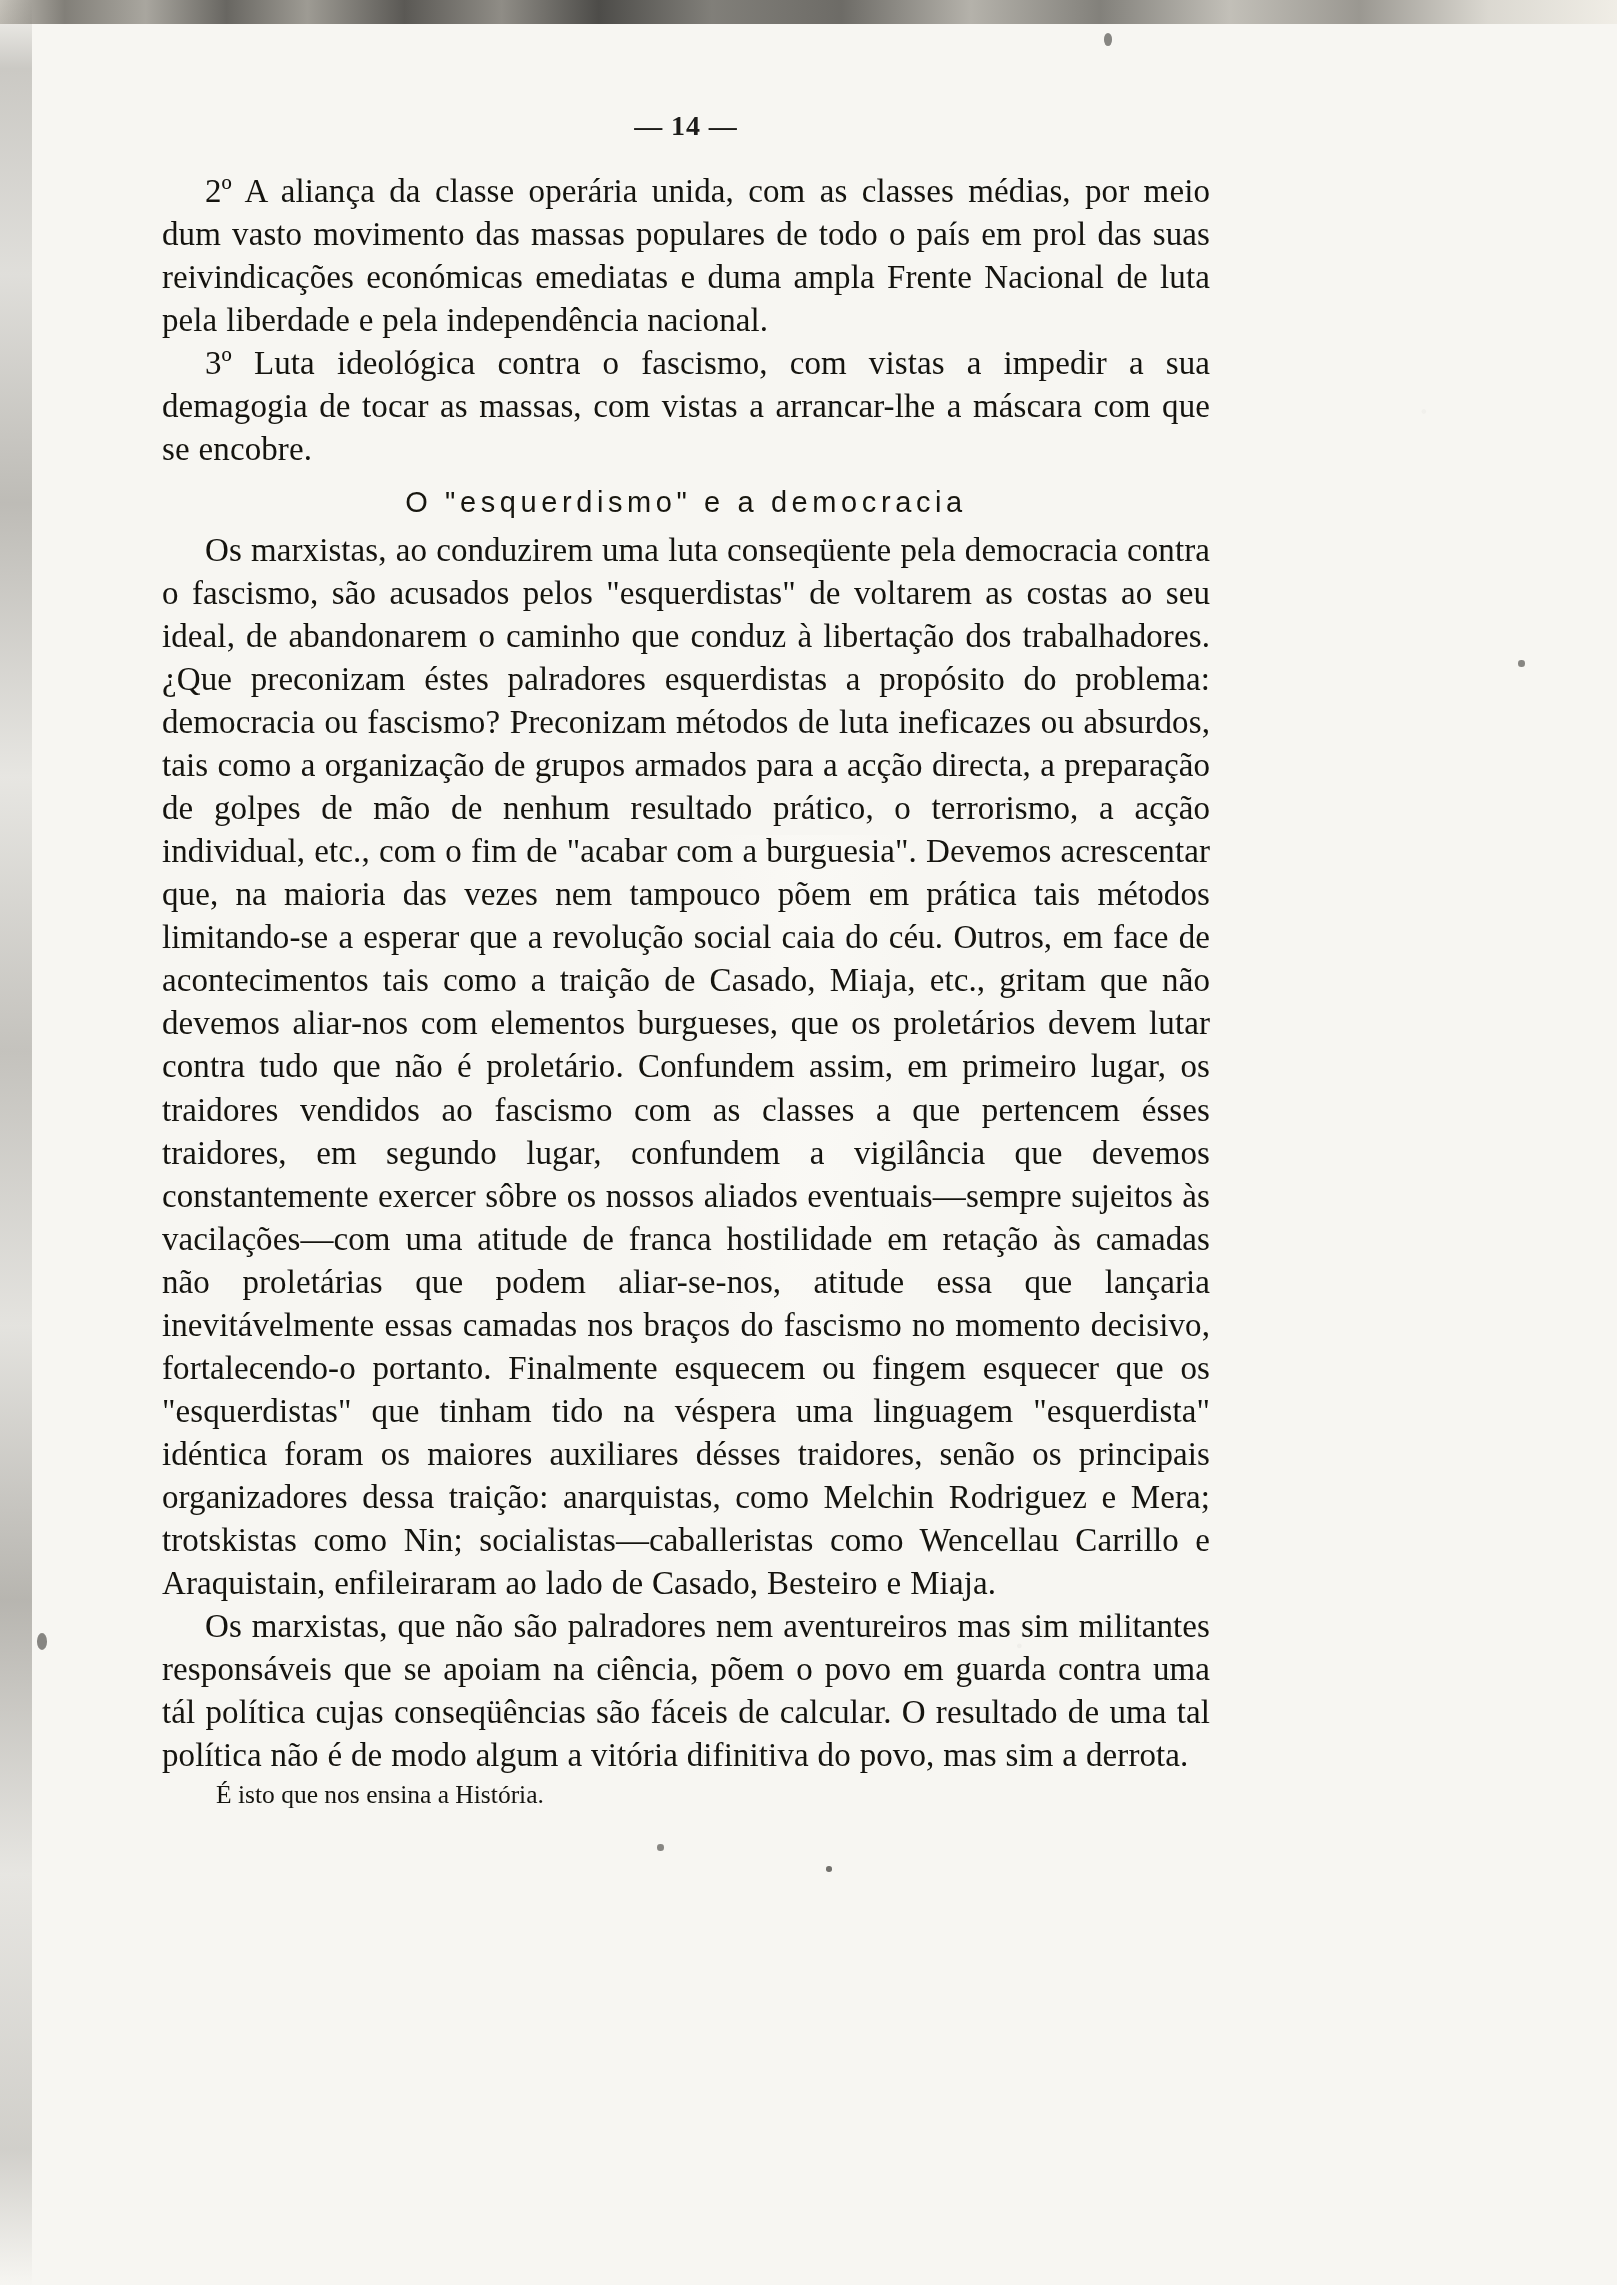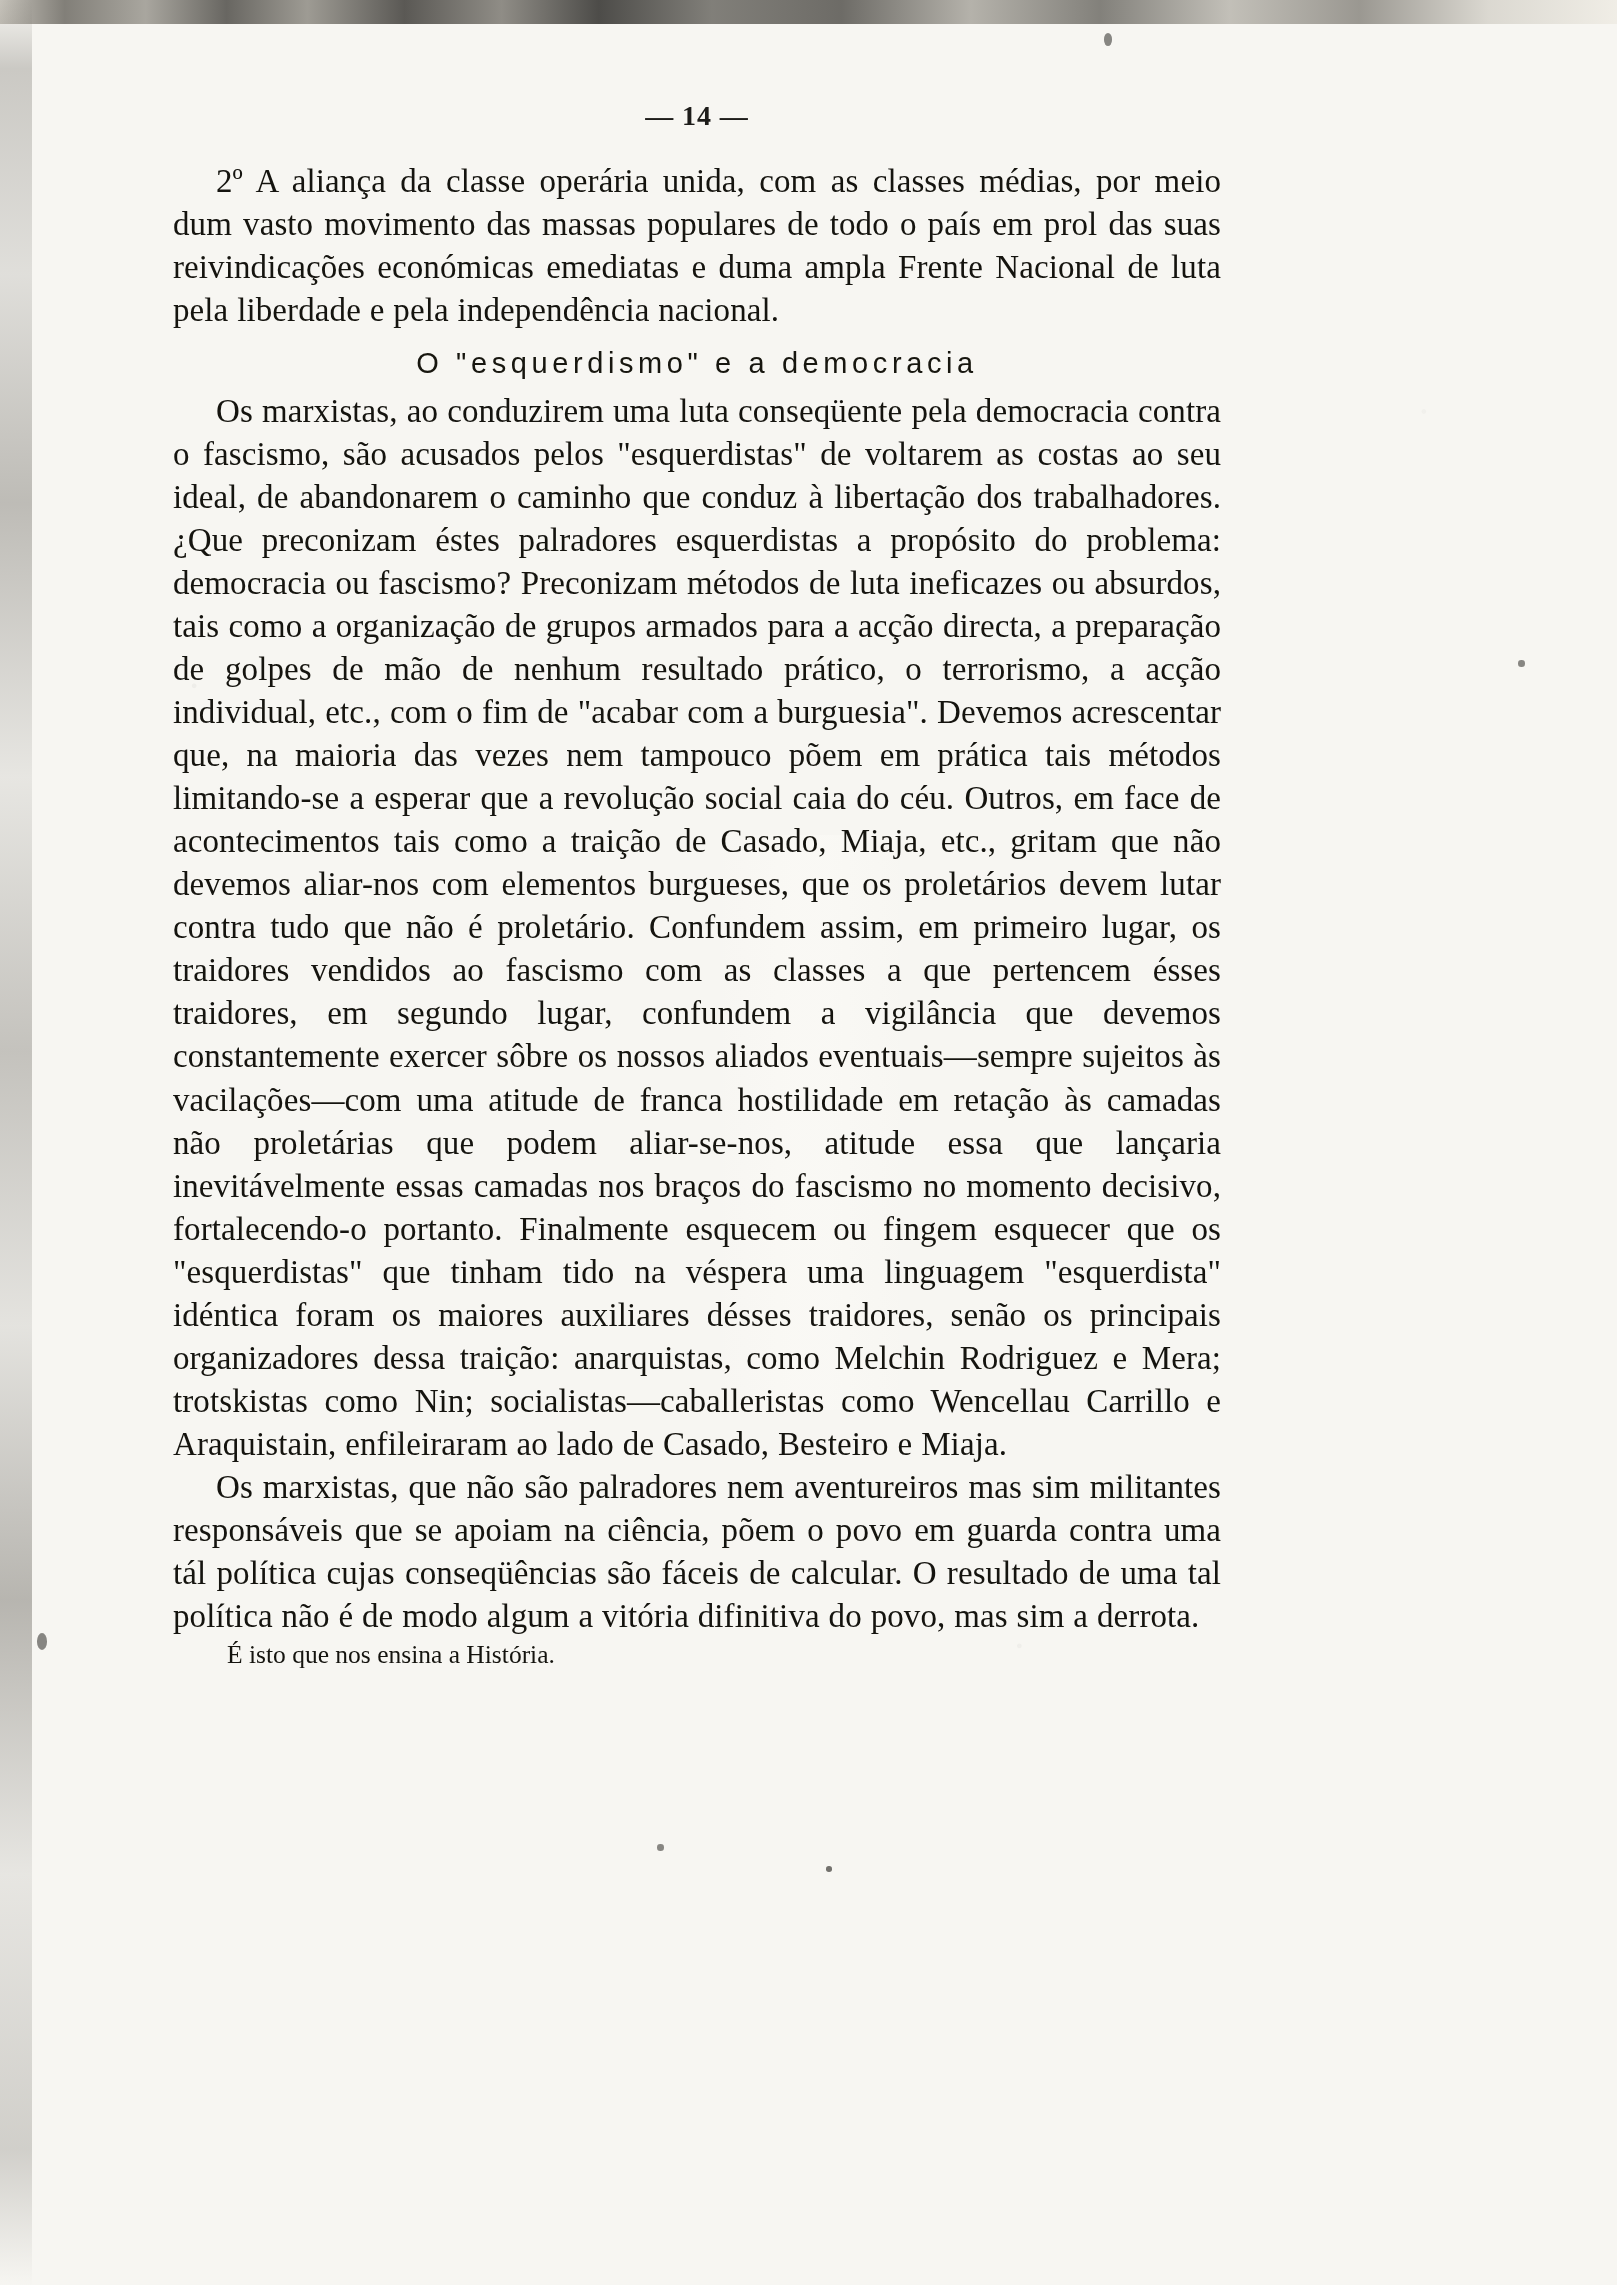--- a/index.html
+++ b/index.html
@@ -56,23 +56,22 @@
     position: absolute;
     background: #2b2a27;
     opacity: 0.55;
     border-radius: 50%;
   }
 
   
   #column {
     position: absolute;
     left: 162px;
-    top: 100px;
+    top: 110px;
     width: 1048px;
-    margin-left: 11px;
   }
 
   .page-number {
     text-align: center;
     font-size: 28px;
     font-weight: bold;
     letter-spacing: 0.9px;
     color: #1d1c1a;
     margin-bottom: 28px;
     font-family: "Liberation Serif", serif;
@@ -139,20 +138,21 @@
   <div class="speck" style="left:37px; top:1633px; width:10.2px; height:16.7px;"></div>
   <div class="speck" style="left:657px; top:1844px; width:6.5px; height:6.5px;"></div>
 
   <div class="smudge smudge-band"></div>
 
   <div id="column">
 
     <div class="page-number">— 14 —</div>
 
     <p class="body">2º A aliança da classe operária unida, com as classes médias, por meio dum vasto movimento das massas populares de todo o país em prol das suas reivindicações económicas emediatas e duma ampla Frente Nacional de luta pela liberdade e pela independência nacional.</p>
+    <p class="body">3º Luta ideológica contra o fascismo, com vistas a impedir a sua demagogia de tocar as massas, com vistas a arrancar-lhe a máscara com que se encobre.</p>
 
     <h2 class="section-title">O "esquerdismo" e a democracia</h2>
 
     <p class="body">Os marxistas, ao conduzirem uma luta conseqüente pela democracia contra o fascismo, são acusados pelos "esquerdistas" de voltarem as costas ao seu ideal, de abandonarem o caminho que conduz à libertação dos trabalhadores. ¿Que preconizam éstes palradores esquerdistas a propósito do problema: democracia ou fascismo? Preconizam métodos de luta ineficazes ou absurdos, tais como a organização de grupos armados para a acção directa, a preparação de golpes de mão de nenhum resultado prático, o terrorismo, a acção individual, etc., com o fim de "acabar com a burguesia". Devemos acrescentar que, na maioria das vezes nem tampouco põem em prática tais métodos limitando-se a esperar que a revolução social caia do céu. Outros, em face de acontecimentos tais como a traição de Casado, Miaja, etc., gritam que não devemos aliar-nos com elementos burgueses, que os proletários devem lutar contra tudo que não é proletário. Confundem assim, em primeiro lugar, os traidores vendidos ao fascismo com as classes a que pertencem ésses traidores, em segundo lugar, confundem a vigilância que devemos constantemente exercer sôbre os nossos aliados eventuais—sempre sujeitos às vacilações—com uma atitude de franca hostilidade em retação às camadas não proletárias que podem aliar-se-nos, atitude essa que lançaria inevitávelmente essas camadas nos braços do fascismo no momento decisivo, fortalecendo-o portanto. Finalmente esquecem ou fingem esquecer que os "esquerdistas" que tinham tido na véspera uma linguagem "esquerdista" idéntica foram os maiores auxiliares désses traidores, senão os principais organizadores dessa traição: anarquistas, como Melchin Rodriguez e Mera; trotskistas como Nin; socialistas—caballeristas como Wencellau Carrillo e Araquistain, enfileiraram ao lado de Casado, Besteiro e Miaja.</p>
     <p class="body">Os marxistas, que não são palradores nem aventureiros mas sim militantes responsáveis que se apoiam na ciência, põem o povo em guarda contra uma tál política cujas conseqüências são fáceis de calcular. O resultado de uma tal política não é de modo algum a vitória difinitiva do povo, mas sim a derrota.</p>
 
     <p class="last-line">É isto que nos ensina a História.</p>
 
   </div>
 

